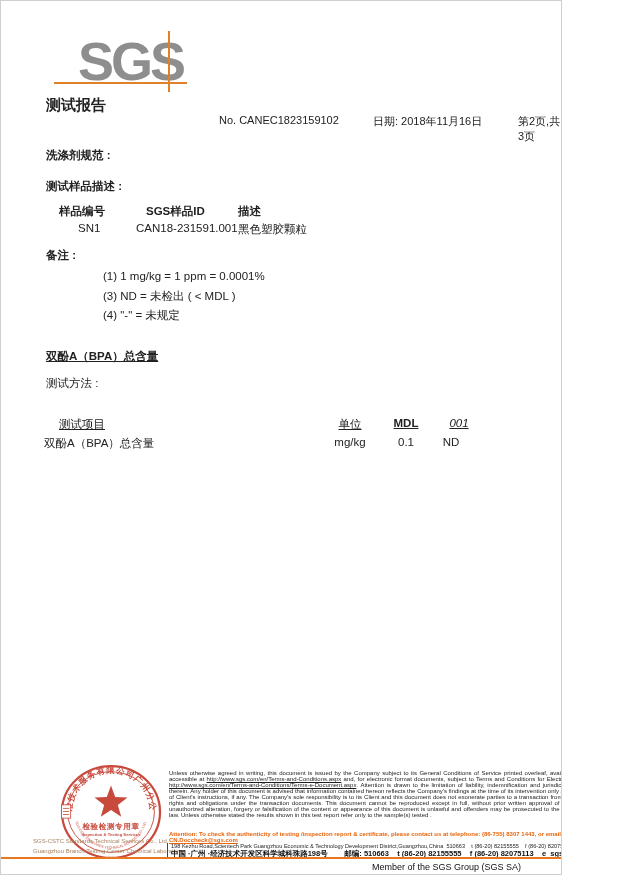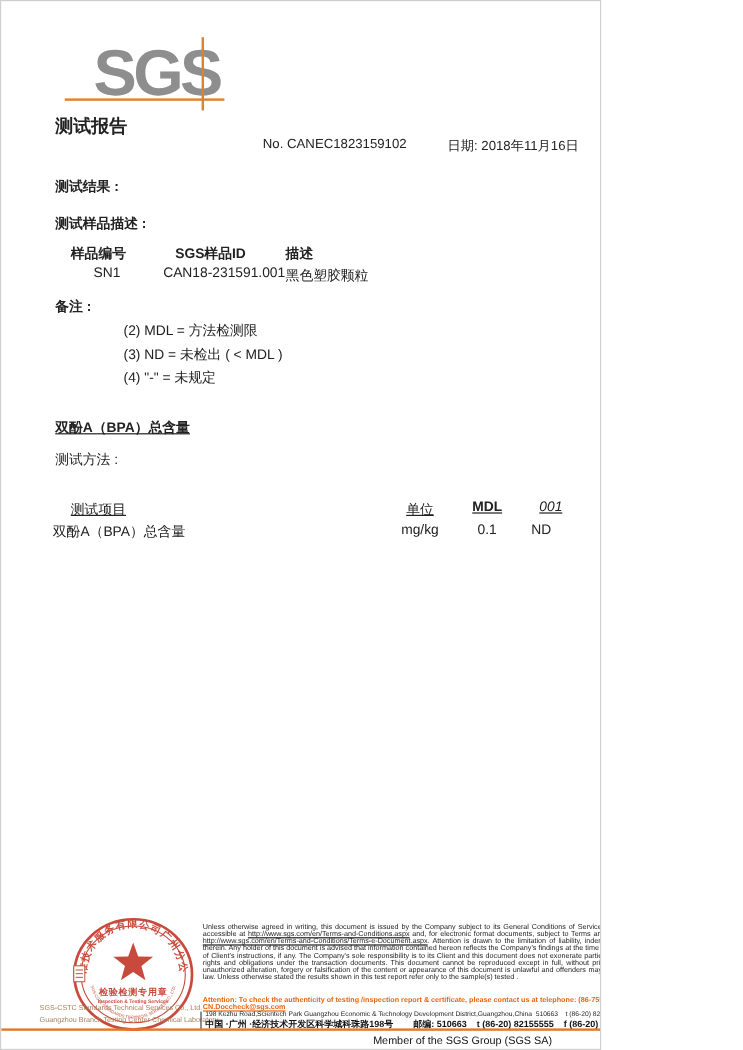--- a/index.html
+++ b/index.html
@@ -1,16 +1,16 @@
 <!DOCTYPE html>
 <html><head>
 <meta charset="utf-8">
 <style>
   html,body{margin:0;padding:0;background:#fff;}
-  .page{position:relative;width:501px;height:875px;background:#ffffff;overflow:hidden;
+  .page{position:relative;width:562px;height:875px;background:#ffffff;overflow:hidden;
         font-family:"Liberation Sans","DejaVu Sans",sans-serif;color:#222;
         border:1px solid #cfcfcf;box-sizing:border-box;}
   .abs{position:absolute;}
   
   .logo-text{left:77px;top:33px;font-size:54px;font-weight:bold;letter-spacing:-3px;color:#8e8e8e;line-height:1;}
   .logo-hline{left:53px;top:81px;width:133px;height:2px;background:#e0812a;}
   .logo-vline{left:167px;top:30px;width:2px;height:61px;background:#e0812a;}
   
   .doc-title{left:45px;top:95px;font-size:15px;font-weight:bold;}
   .rep-no{left:218px;top:113px;font-size:11px;}
@@ -58,33 +58,33 @@
 
   <div class="abs logo-text">SGS</div>
   <div class="abs logo-hline"></div>
   <div class="abs logo-vline"></div>
 
   <div class="abs doc-title">测试报告</div>
   <div class="abs rep-no">No. CANEC1823159102</div>
   <div class="abs rep-date">日期: 2018年11月16日</div>
   <div class="abs rep-page">第2页,共3页</div>
 
-  <div class="abs results-label">测试结果 :</div>
+  <div class="abs results-label">洗涤剂规范 :</div>
   <div class="abs sample-desc">测试样品描述 :</div>
 
   <div class="abs st-h1">样品编号</div>
   <div class="abs st-h2">SGS样品ID</div>
   <div class="abs st-h3">描述</div>
   <div class="abs st-d1">SN1</div>
   <div class="abs st-d2">CAN18-231591.001</div>
   <div class="abs st-d3">黑色塑胶颗粒</div>
 
   <div class="abs remarks-label">备注 :</div>
   <div class="abs remarks">
-    <div>(2) MDL = 方法检测限</div>
+    <div>(1) 1 mg/kg = 1 ppm = 0.0001%</div>
     <div>(3) ND = 未检出 ( &lt; MDL )</div>
     <div>(4) "-" = 未规定</div>
   </div>
 
   <div class="abs bpa-heading">双酚A（BPA）总含量</div>
   <div class="abs method-label">测试方法 :</div>
 
   <div class="abs rt-item-h">测试项目</div>
   <div class="abs rt-unit-h">单位</div>
   <div class="abs rt-mdl-h">MDL</div>

